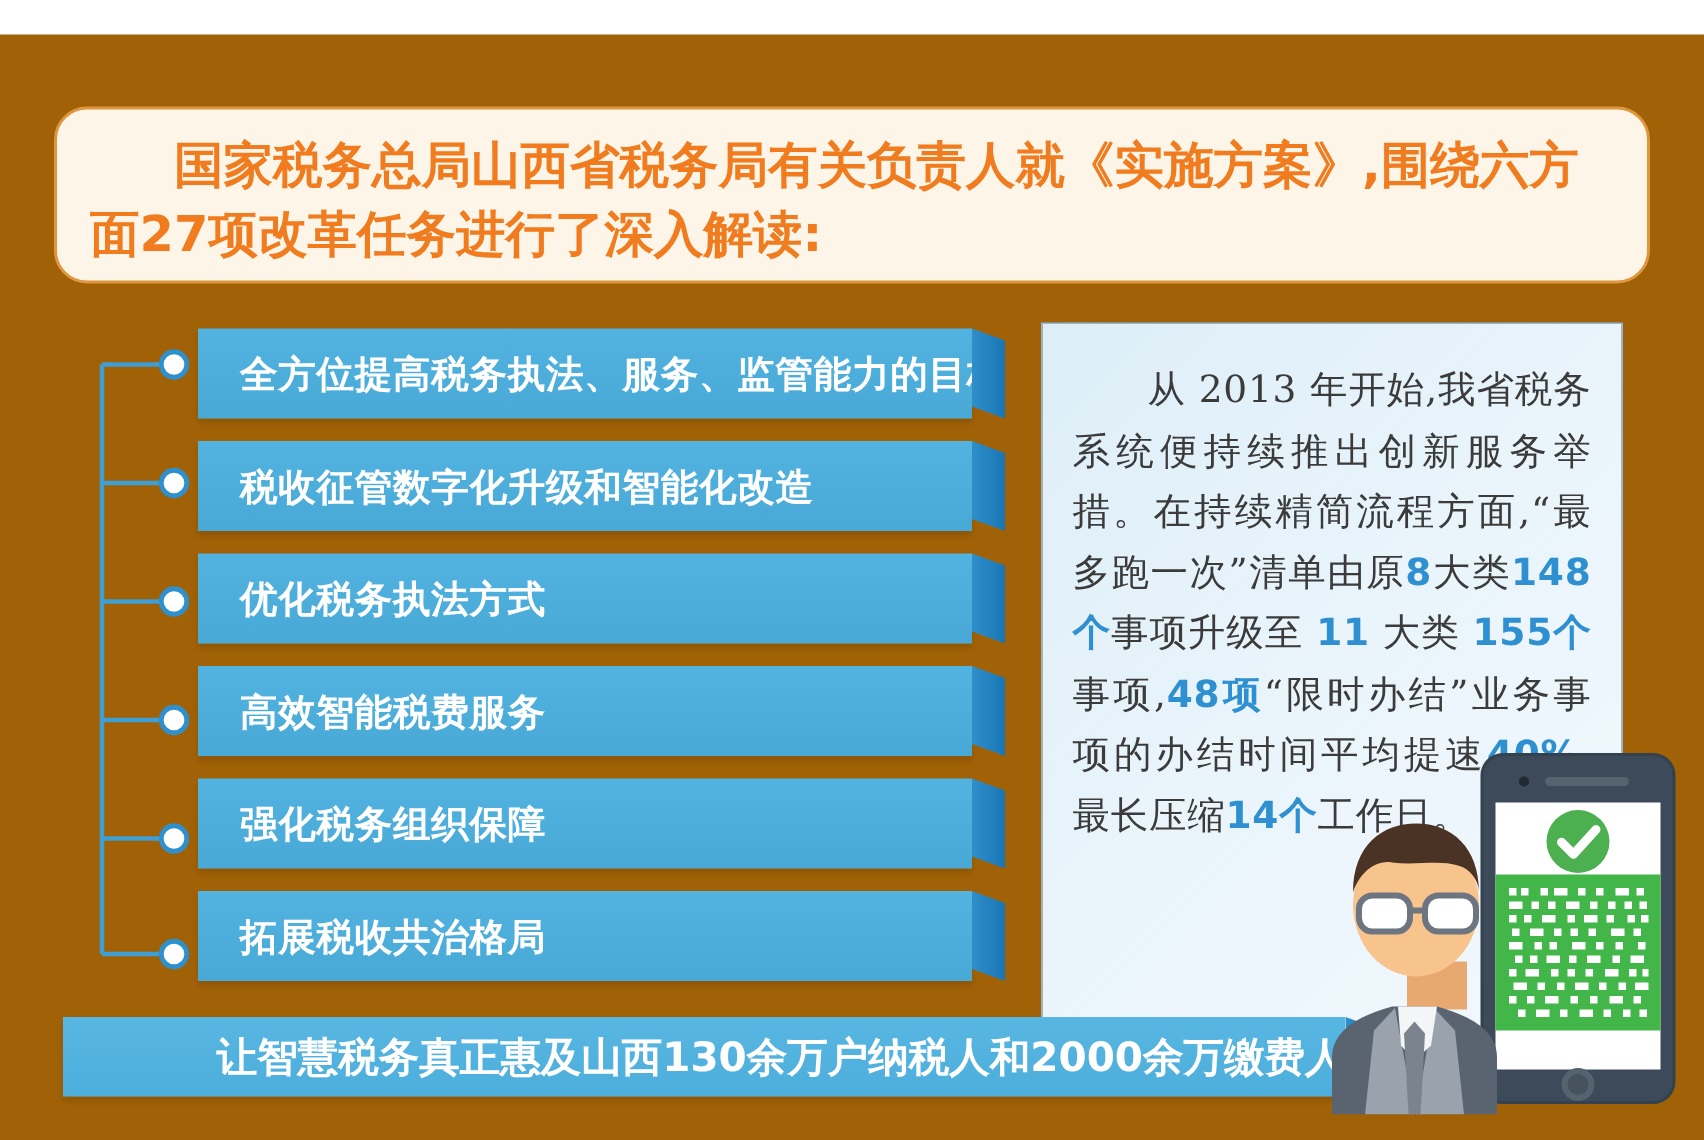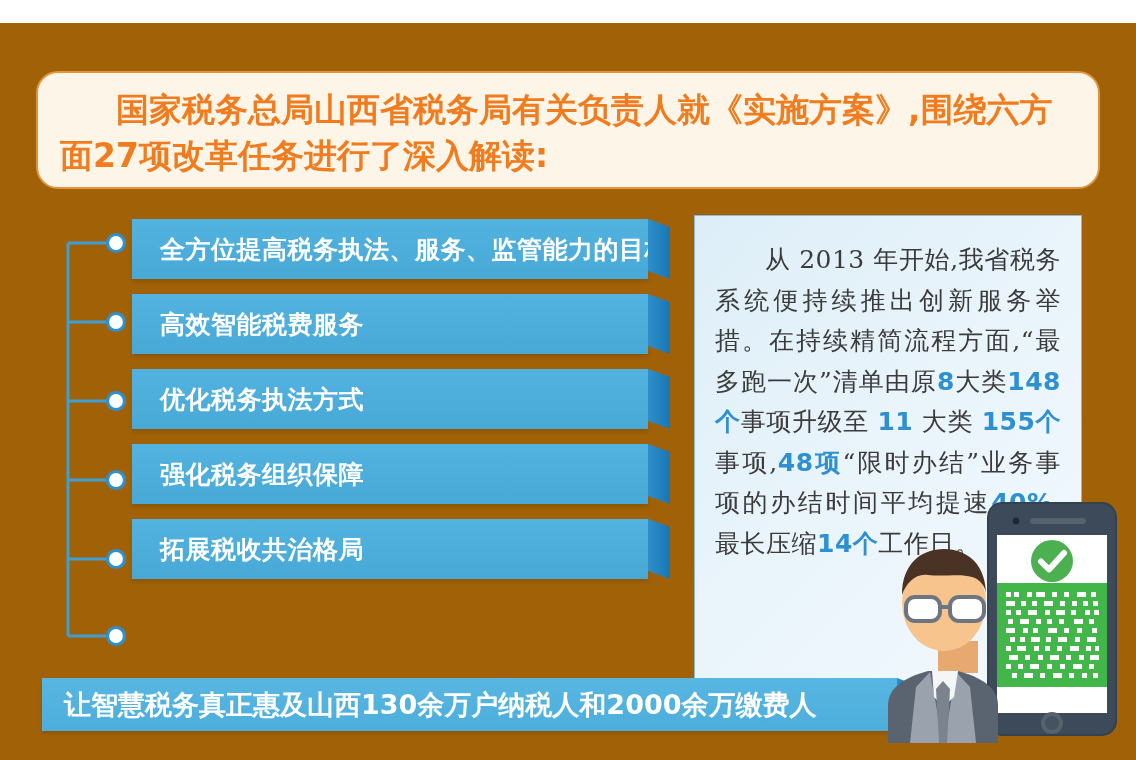--- a/index.html
+++ b/index.html
@@ -101,20 +101,21 @@
   .bottom-banner {
     position: absolute;
     left: 42px;
     top: 655px;
     width: 855px;
     height: 53px;
     background: linear-gradient(to bottom, #57b6e2 0%, #4eaedb 100%);
     display: flex;
     align-items: center;
     box-shadow: 0 3px 4px rgba(0,0,0,0.13);
+    justify-content: flex-end;
   }
   .bottom-banner-label {
     color: #ffffff;
     font-family: "DejaVu Sans", "Liberation Sans", sans-serif;
     font-size: 27px;
     font-weight: bold;
     padding-left: 22px;
     white-space: nowrap;
   }
   .bottom-side-shape {
@@ -199,31 +200,37 @@
 
   <div class="bars">
 
     <div class="bar">
       <div class="bar-body">
         <span class="bar-label">全方位提高税务执法、服务、监管能力的目标</span>
       </div>
       <div class="bar-side-shape"></div>
     </div>
 
+    <div class="bar">
+      <div class="bar-body">
+        <span class="bar-label">税收征管数字化升级和智能化改造</span>
+      </div>
+      <div class="bar-side-shape"></div>
+    </div>
+
+    <div class="bar">
+      <div class="bar-body">
+        <span class="bar-label">优化税务执法方式</span>
+      </div>
+      <div class="bar-side-shape"></div>
+    </div>
 
     <div class="bar">
       <div class="bar-body">
         <span class="bar-label">高效智能税费服务</span>
-      </div>
-      <div class="bar-side-shape"></div>
-    </div>
-
-    <div class="bar">
-      <div class="bar-body">
-        <span class="bar-label">优化税务执法方式</span>
       </div>
       <div class="bar-side-shape"></div>
     </div>
 
     <div class="bar">
       <div class="bar-body">
         <span class="bar-label">强化税务组织保障</span>
       </div>
       <div class="bar-side-shape"></div>
     </div>

